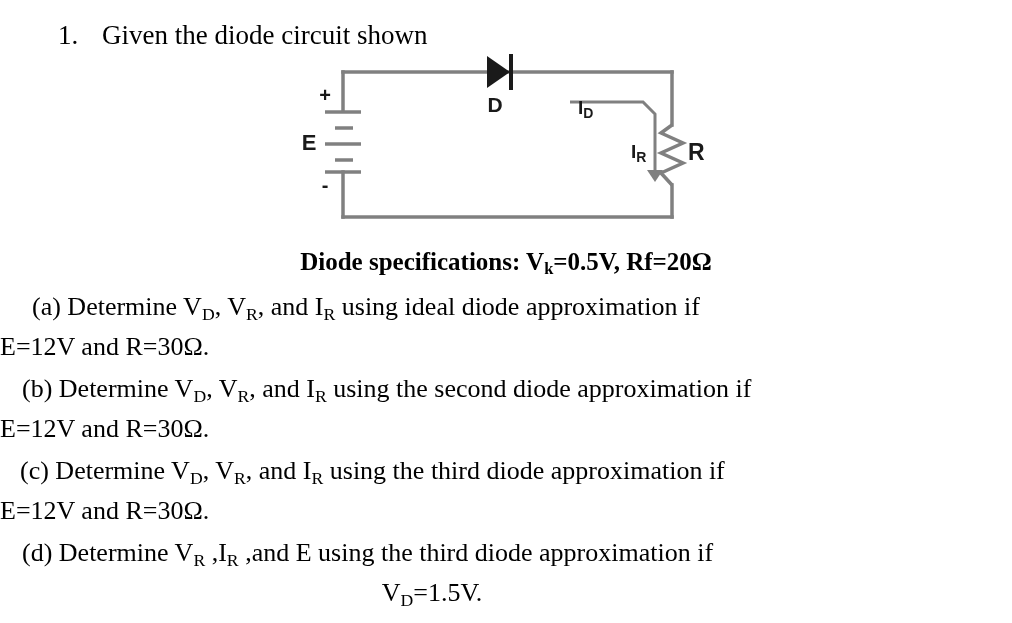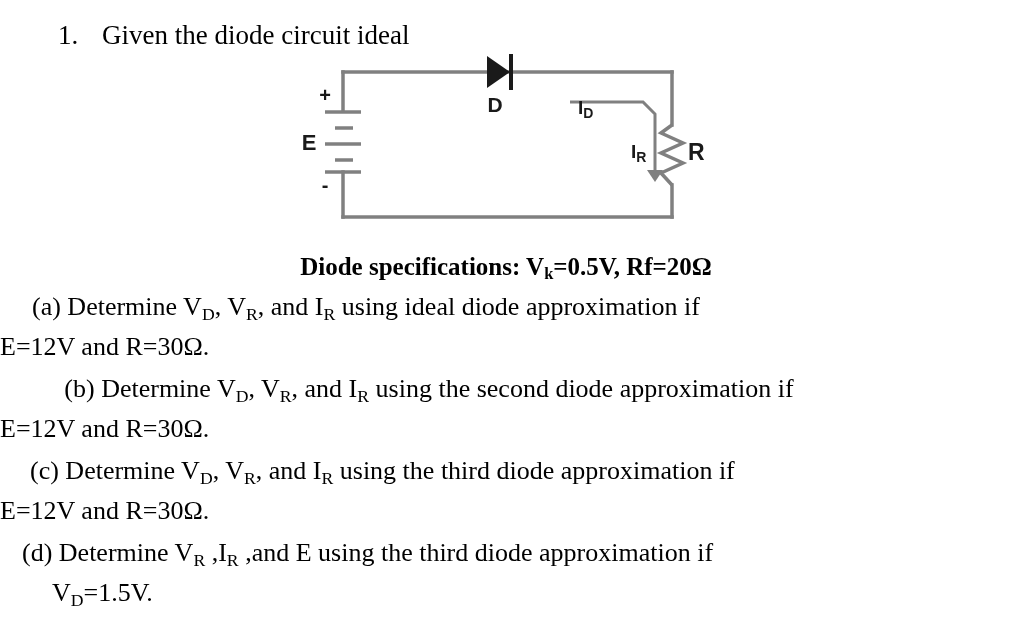--- a/index.html
+++ b/index.html
@@ -49,21 +49,21 @@
 
   
   .spec-line {
     position: absolute;
     left: 0;
     top: 246px;
     width: 1012px;
     text-align: center;
     font-weight: bold;
     font-size: 25px;
-    line-height: 42px;
+    line-height: 31px;
     white-space: nowrap;
   }
 
   
   .parts {
     position: absolute;
     left: 0;
     top: 288px;
     width: 824px;
   }
@@ -73,42 +73,42 @@
     line-height: 37px;
     margin-bottom: 5px;
   }
   .part .line1 {
     white-space: nowrap;
   }
   .part .line2 {
     white-space: nowrap;
   }
   .p-a .line1 { padding-left: 32px; }
-  .p-b .line1 { padding-left: 34px; text-align: center; }
-  .p-c .line1 { padding-left: 30px; }
+  .p-b .line1 { padding-left: 22px; }
+  .p-c .line1 { padding-left: 20px; }
   .p-d .line1 { padding-left: 22px; }
-  .p-d .line2 { padding-left: 52px; }
+  .p-d .line2 { padding-left: 40px; text-align: center; }
 
   sub {
     font-size: 0.68em;
     vertical-align: baseline;
     position: relative;
     top: 0.26em;
   }
   .spec-line sub {
     font-size: 0.66em;
   }
 </style>
 </head>
 <body>
 
 <div class="page">
 
   <div class="q-heading">
-    <span class="q-num">1.</span><span>Given the diode circuit ideal</span>
+    <span class="q-num">1.</span><span>Given the diode circuit shown</span>
   </div>
 
   <div class="circuit">
     <svg width="420" height="190" viewBox="0 0 420 190" xmlns="http://www.w3.org/2000/svg">
 
       <g stroke="#808080" stroke-width="3.5" fill="none" stroke-linecap="square">
 
         <line x1="48" y1="22" x2="195" y2="22"></line>
 
         <line x1="213" y1="22" x2="377" y2="22"></line>

